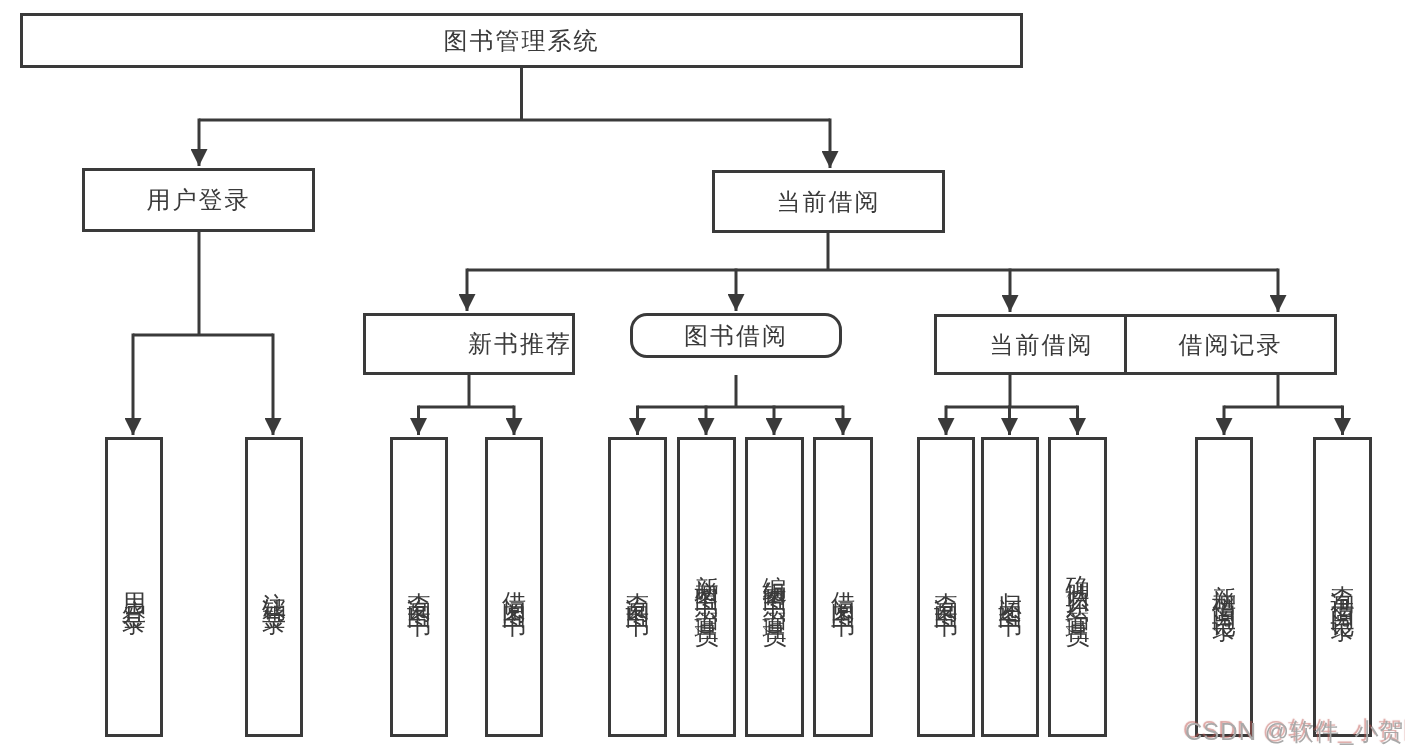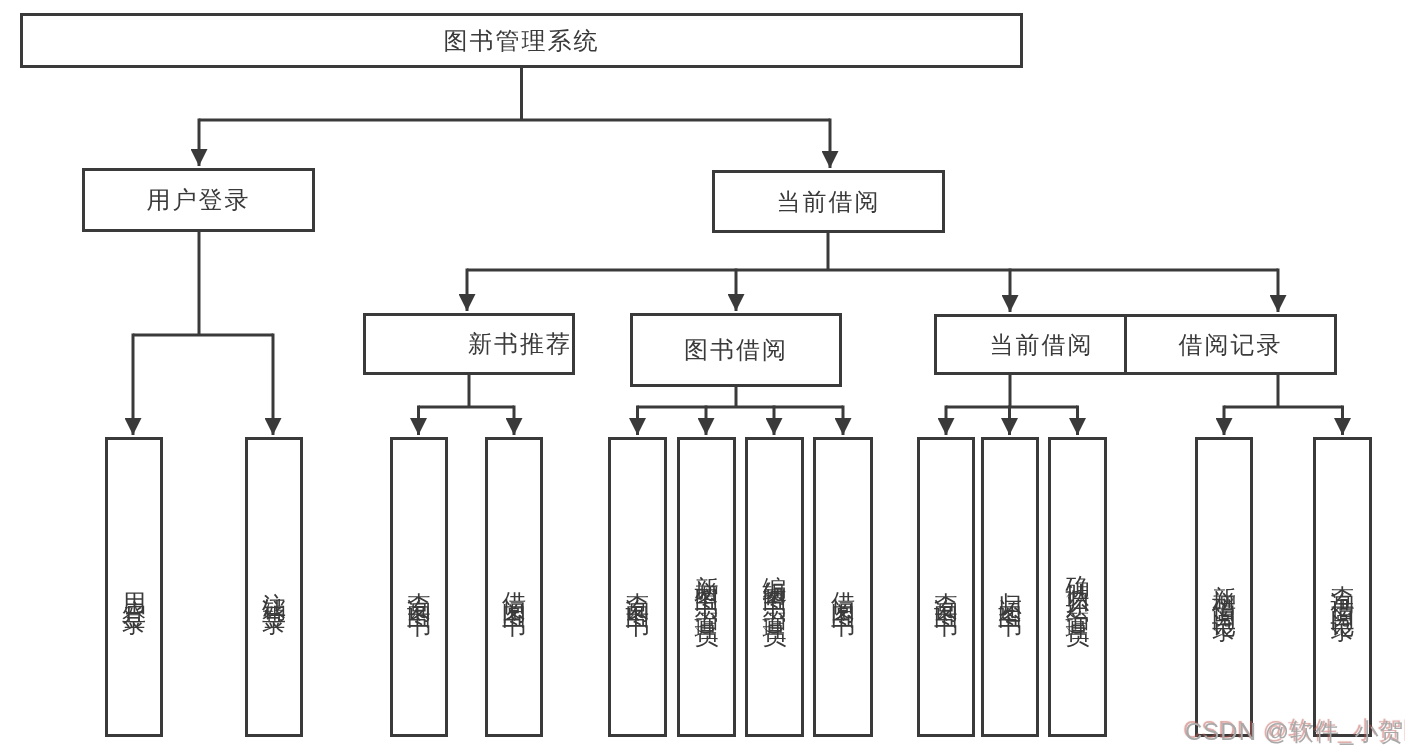--- a/index.html
+++ b/index.html
@@ -102,21 +102,21 @@
   <div class="node" style="left:82px;top:168px;width:233px;height:64px;">
     <span>用户登录</span>
   </div>
   <div class="node" style="left:712px;top:170px;width:233px;height:63px;">
     <span>当前借阅</span>
   </div>
 
   <div class="node" style="left:363px;top:313px;width:212px;height:62px;justify-content:flex-end;">
     <span>新书推荐</span>
   </div>
-  <div class="node" style="left:630px;top:313px;width:212px;height:74px;">
+  <div class="node" style="left:630px;top:313px;width:212px;height:45px;border-radius:17px;">
     <span>图书借阅</span>
   </div>
   <div class="node" style="left:902px;top:314px;width:215px;height:61px;margin-left:32px;">
     <span>当前借阅</span>
   </div>
   <div class="node" style="left:1124px;top:314px;width:213px;height:61px;">
     <span>借阅记录</span>
   </div>
 
   <div class="node leaf" style="left:105px;top:437px;width:58px;height:300px;">

